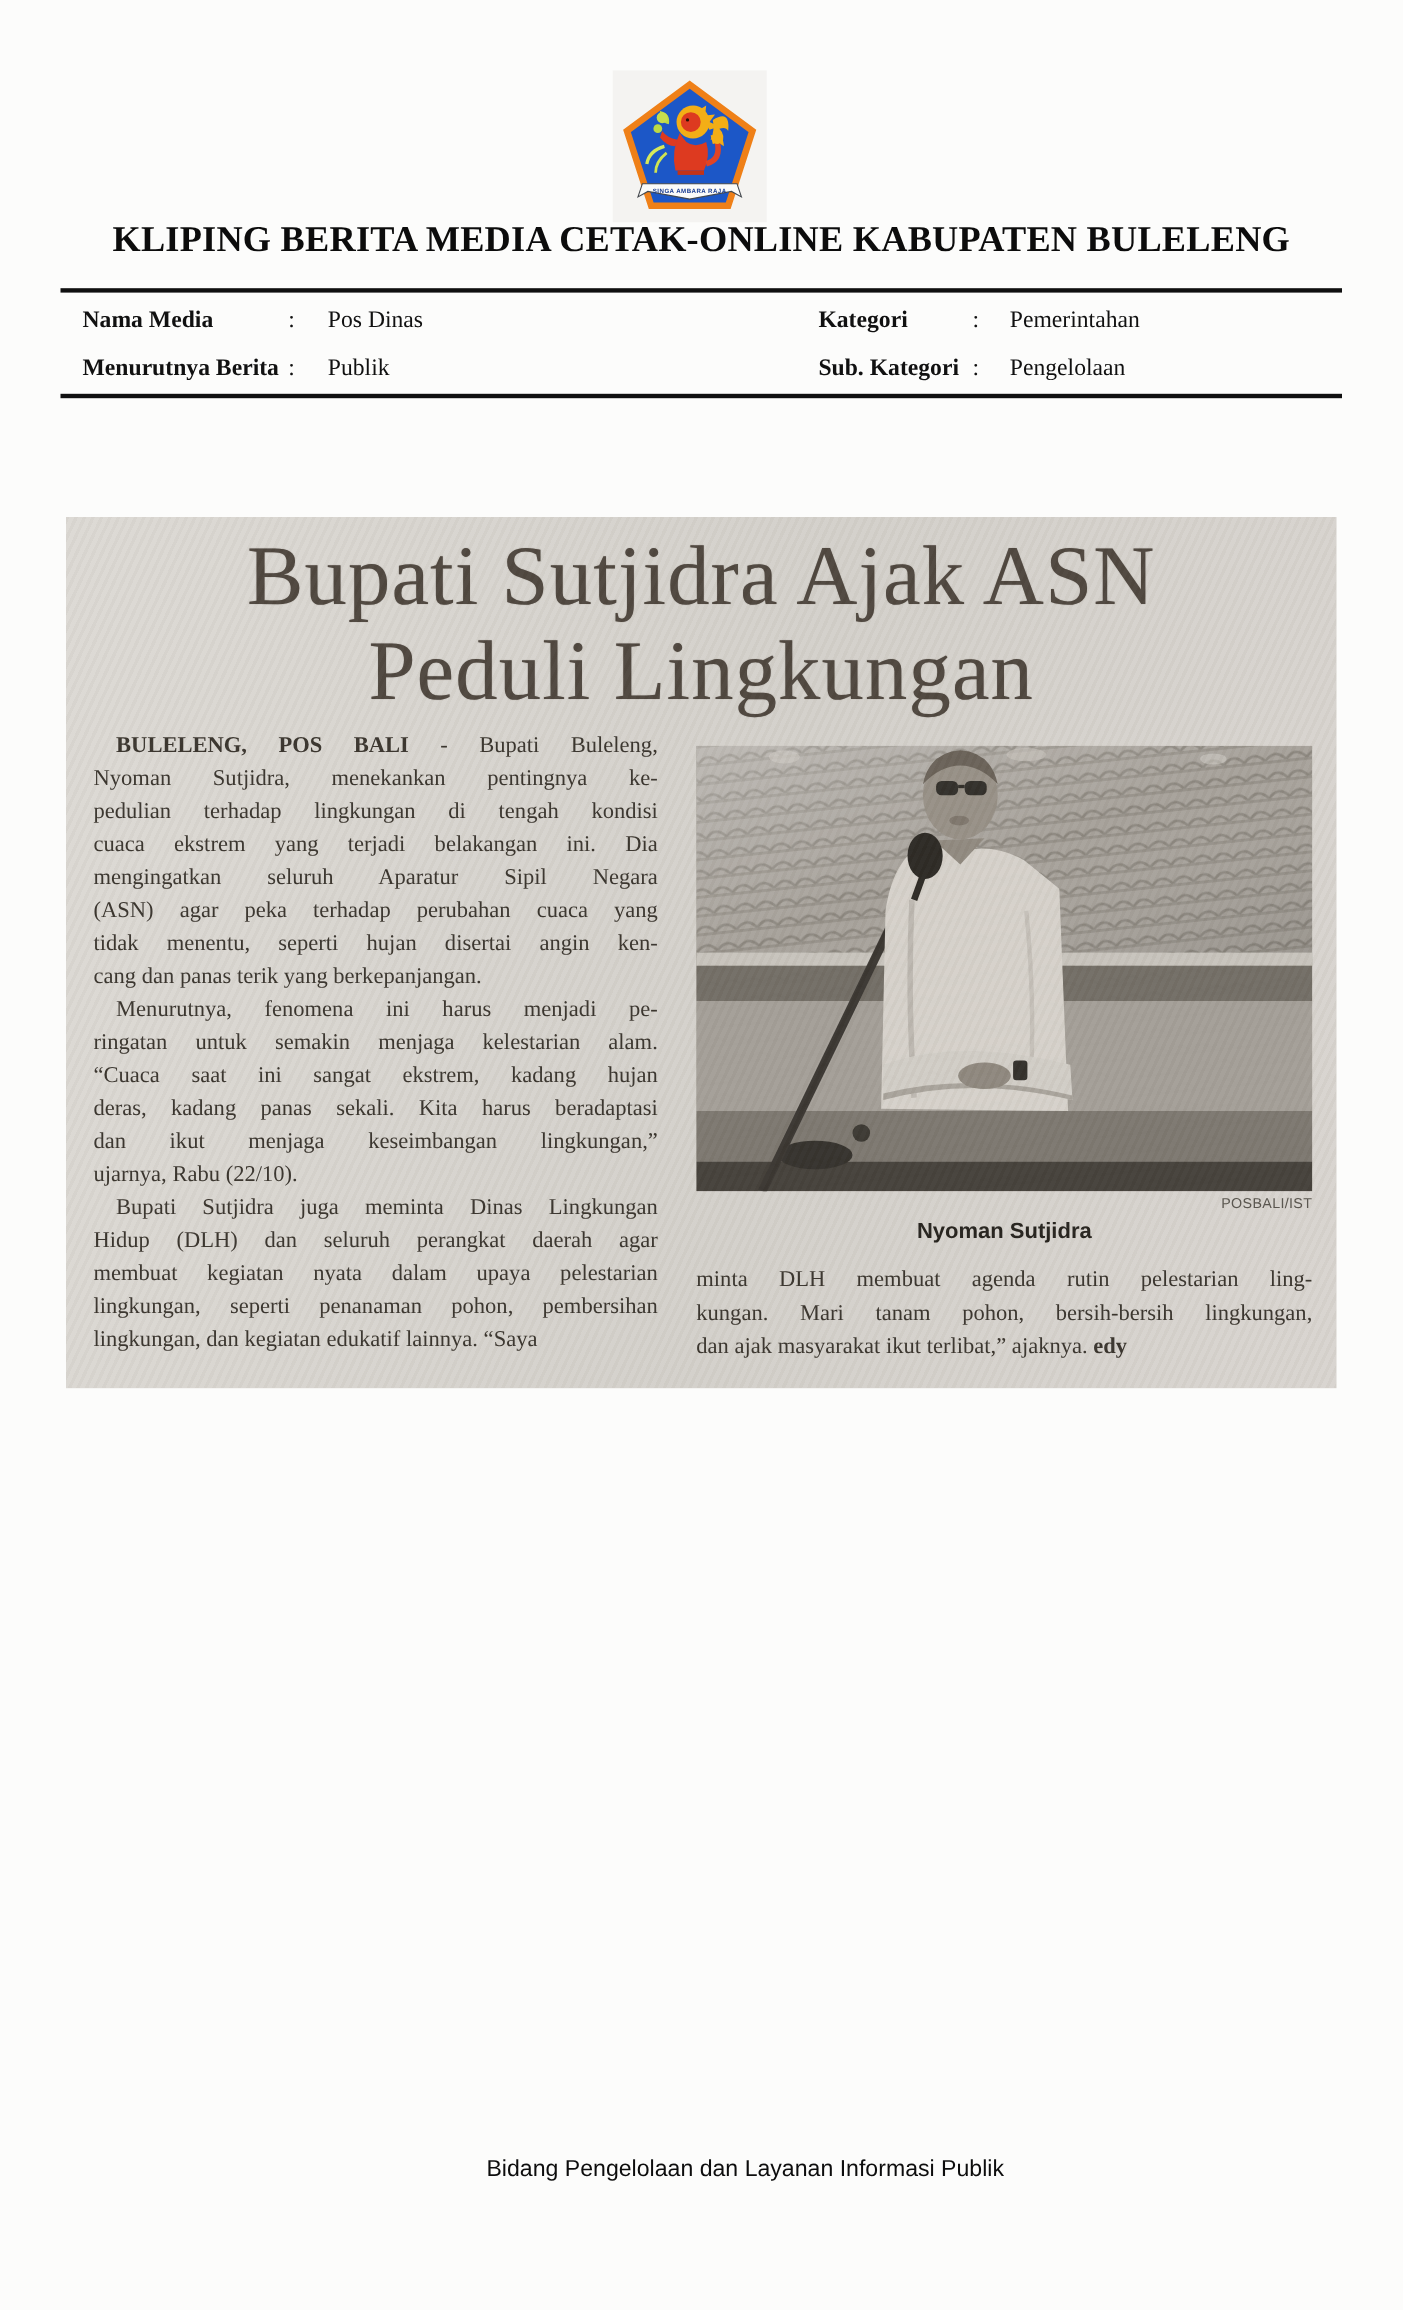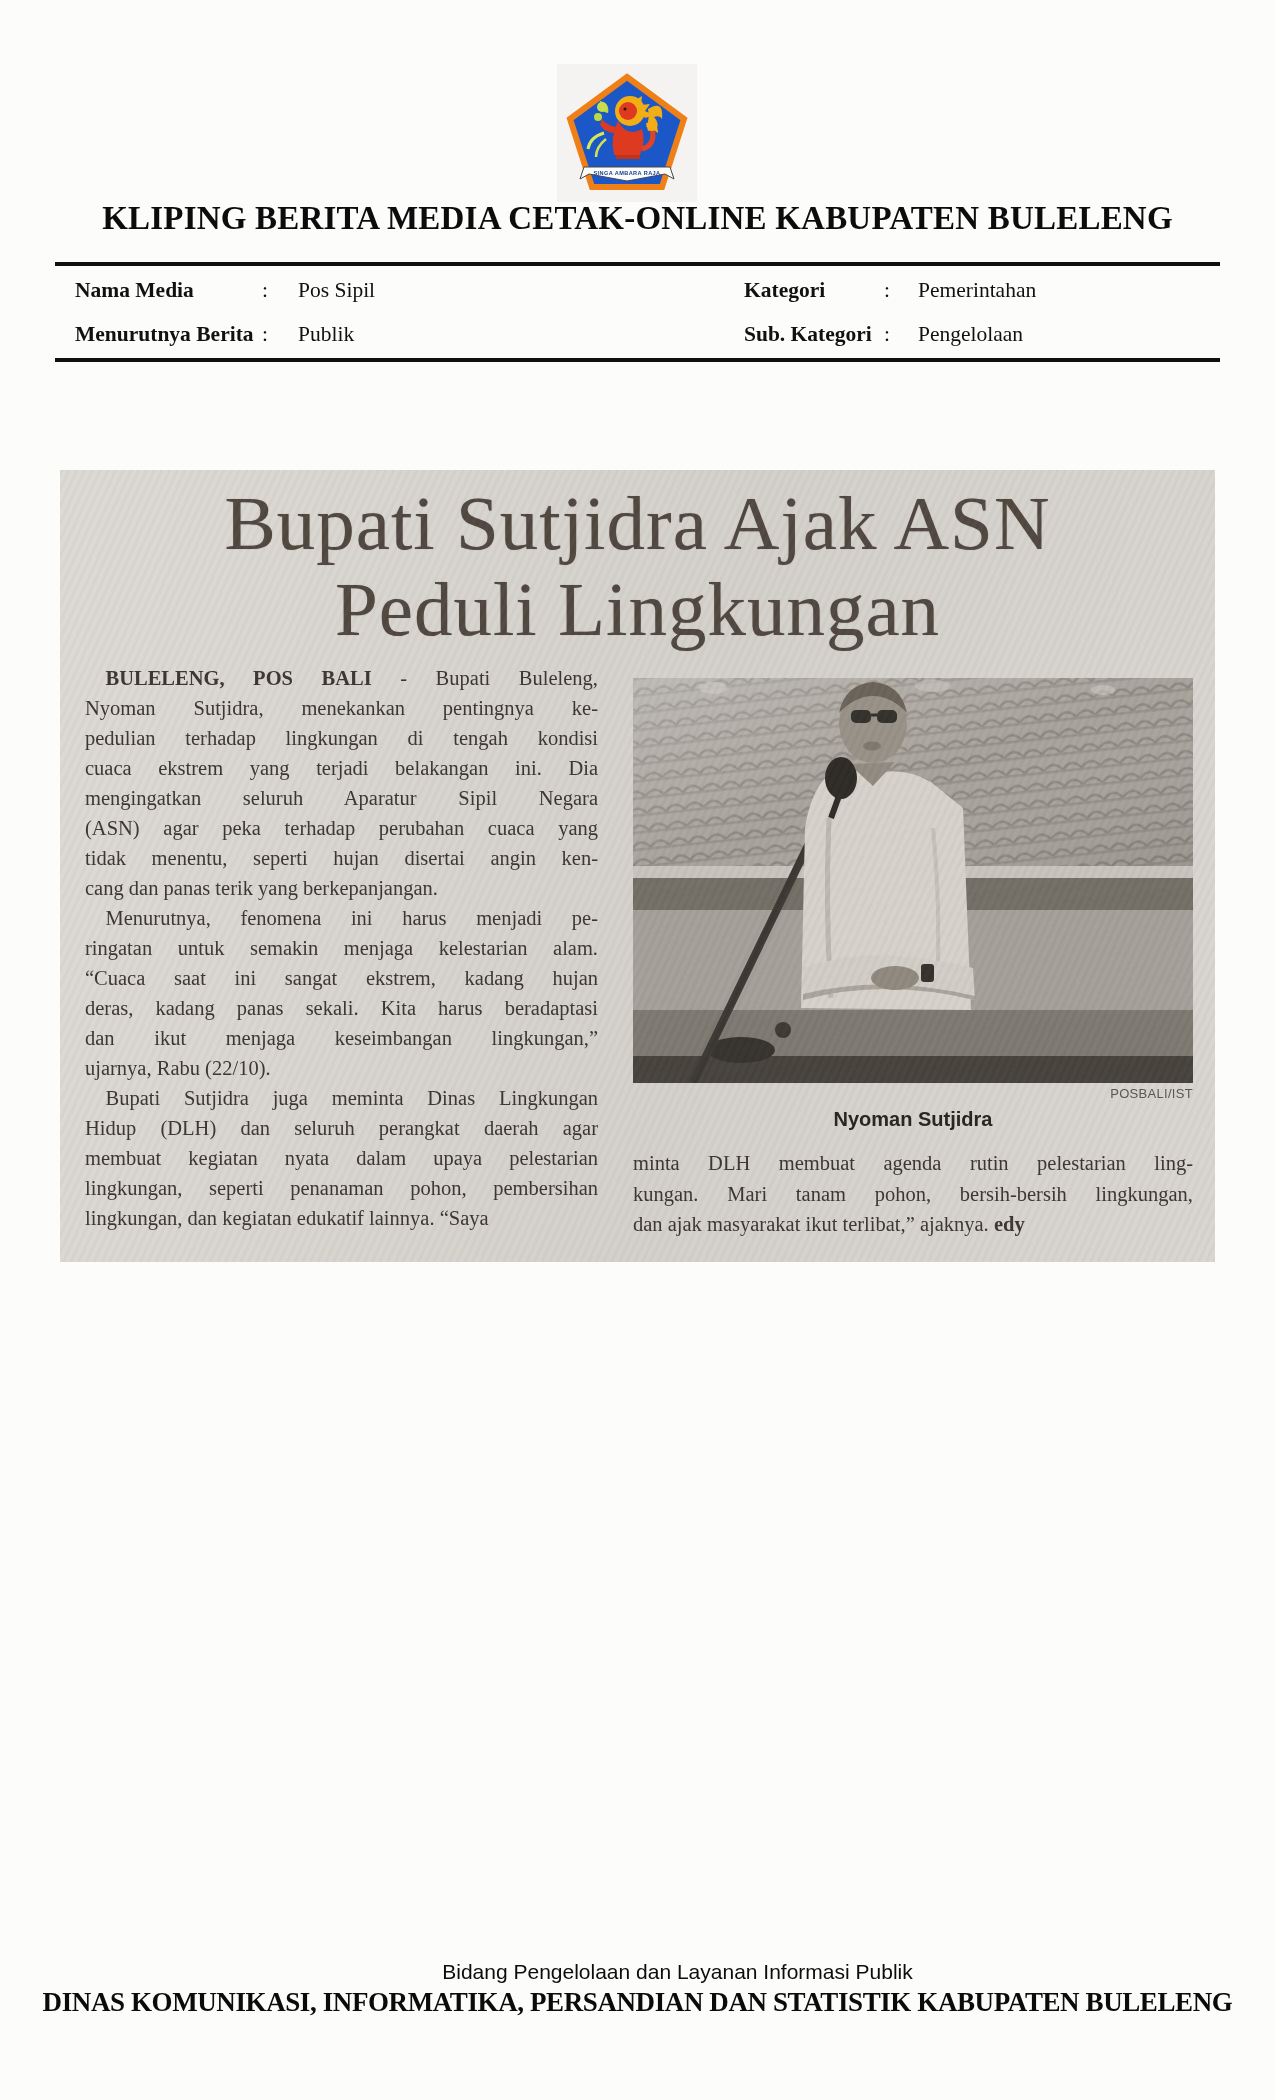--- a/index.html
+++ b/index.html
@@ -142,21 +142,21 @@
   </div>
 
   <h1 class="doc-title">KLIPING BERITA MEDIA CETAK-ONLINE KABUPATEN BULELENG</h1>
 
   <div class="rule rule-top"></div>
 
   <div class="meta-table">
     <div class="meta-row">
       <span class="m-label-l">Nama Media</span>
       <span class="m-sep-l">:</span>
-      <span class="m-value-l">Pos Sipil</span>
+      <span class="m-value-l">Pos Dinas</span>
       <span class="m-gap"></span>
       <span class="m-label-r">Kategori</span>
       <span class="m-sep-r">:</span>
       <span class="m-value-r">Pemerintahan</span>
     </div>
     <div class="meta-row">
       <span class="m-label-l">Menurutnya Berita</span>
       <span class="m-sep-l">:</span>
       <span class="m-value-l">Publik</span>
       <span class="m-gap"></span>
@@ -262,15 +262,14 @@
           <div class="para">
             <div class="line jl">minta DLH membuat agenda rutin pelestarian ling-</div>
             <div class="line jl">kungan. Mari tanam pohon, bersih-bersih lingkungan,</div>
             <div class="line">dan ajak masyarakat ikut terlibat,” ajaknya. <b>edy</b></div>
           </div>
         </div>
     </div>
   </section>
 
   <div class="footer-line1">Bidang Pengelolaan dan Layanan Informasi Publik</div>
-  <div class="footer-line2">DINAS KOMUNIKASI, INFORMATIKA, PERSANDIAN DAN STATISTIK KABUPATEN BULELENG</div>
 
 </div>
 
 </body></html>

